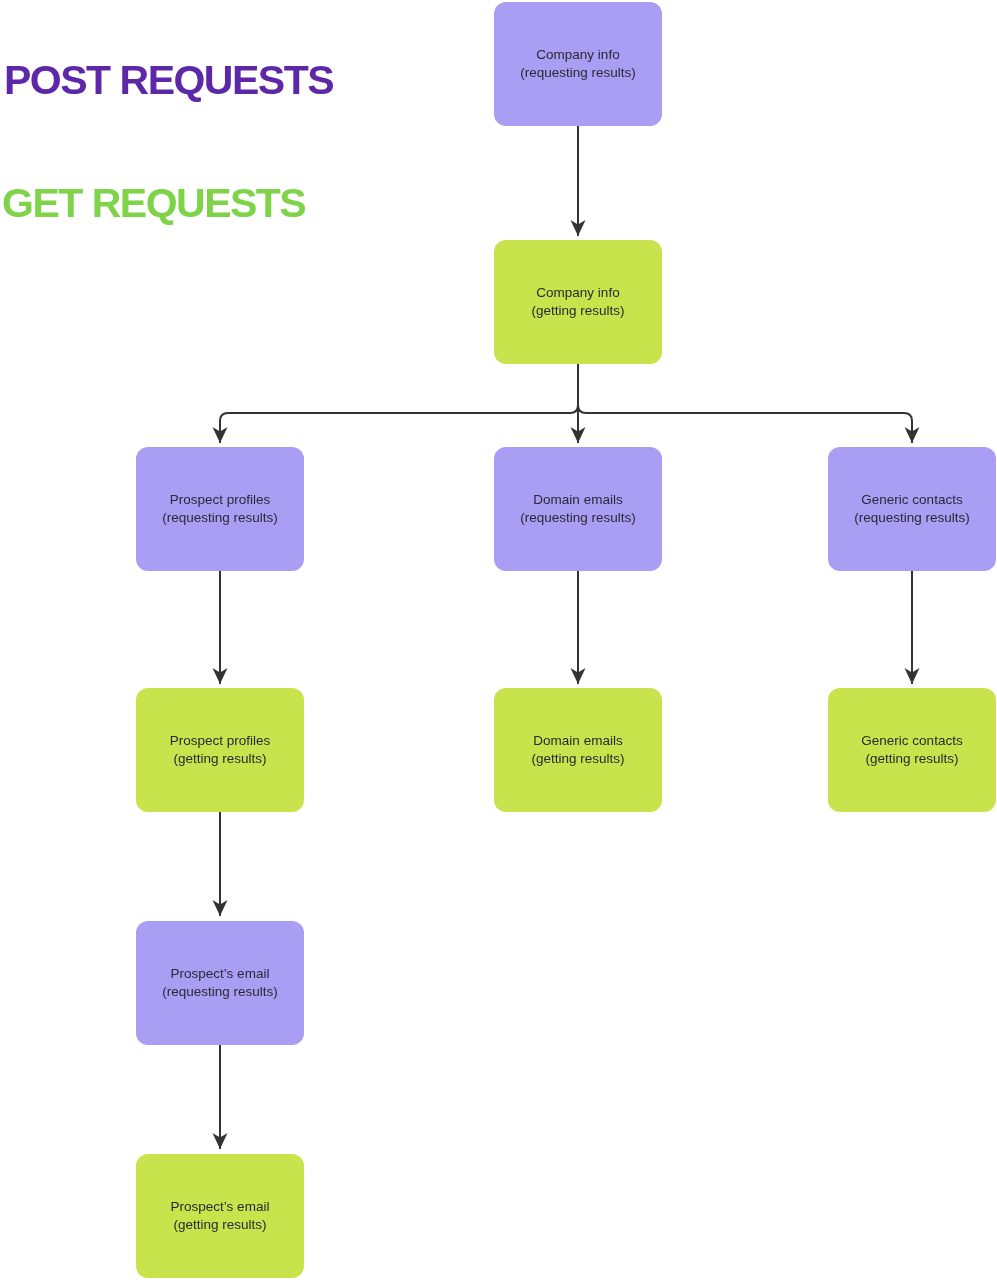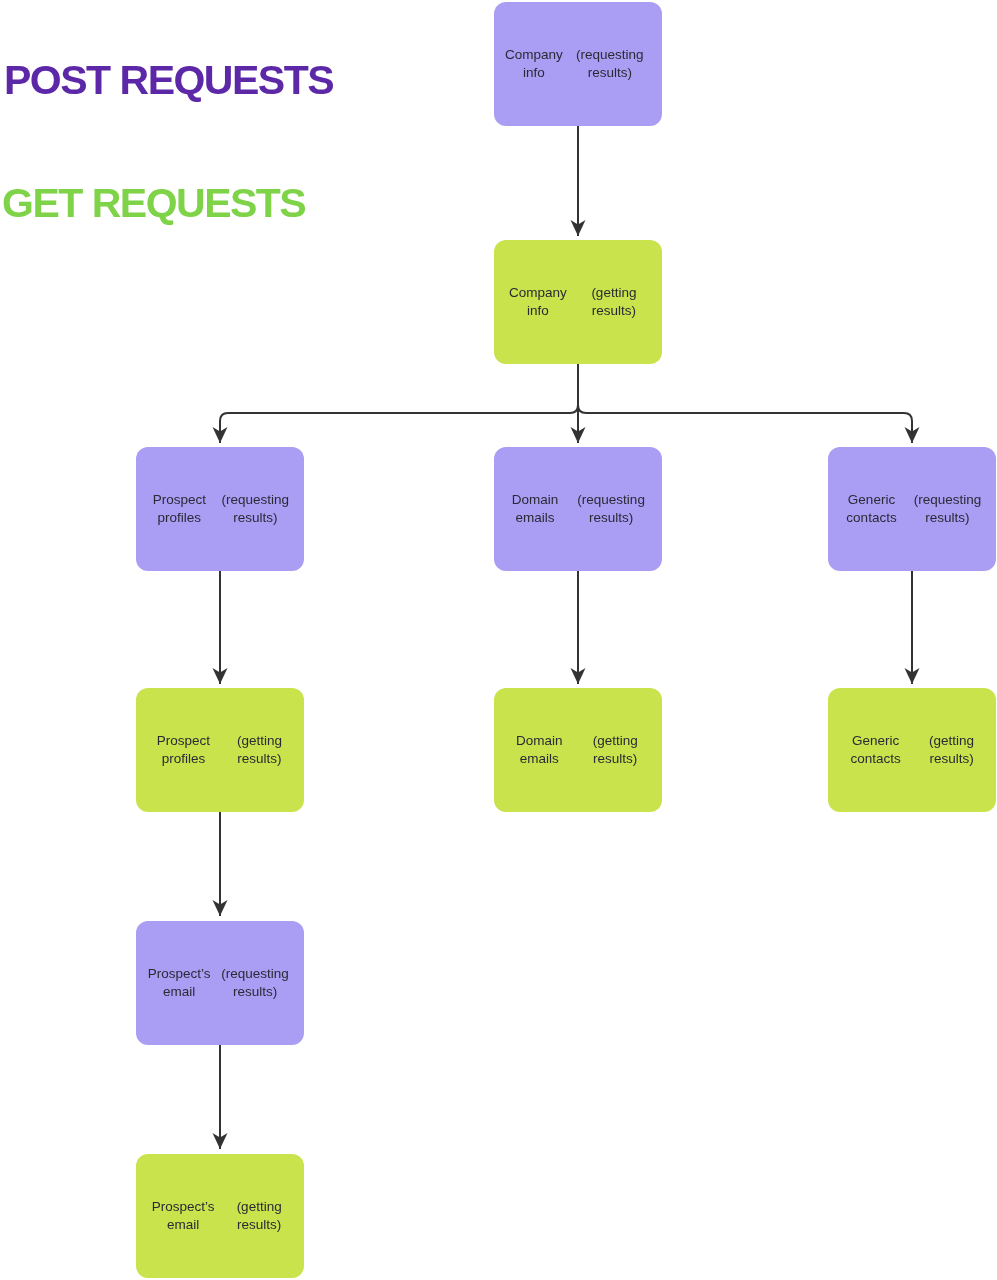--- a/index.html
+++ b/index.html
@@ -37,21 +37,21 @@
     fill: none;
   }
   #ah path { fill: var(--arrow, #333333); }
 
   .node {
     position: absolute;
     width: 168px;
     height: 124px;
     border-radius: 12px;
     display: flex;
-    flex-direction: row;
+    flex-direction: column;
     align-items: center;
     justify-content: center;
     text-align: center;
     box-sizing: border-box;
     padding: 8px;
     color: var(--box-text, #2b2935);
     font-size: 13.5px;
     line-height: 1.32;
   }
   .node.post { background: var(--post-fill, #a99ef3); }

